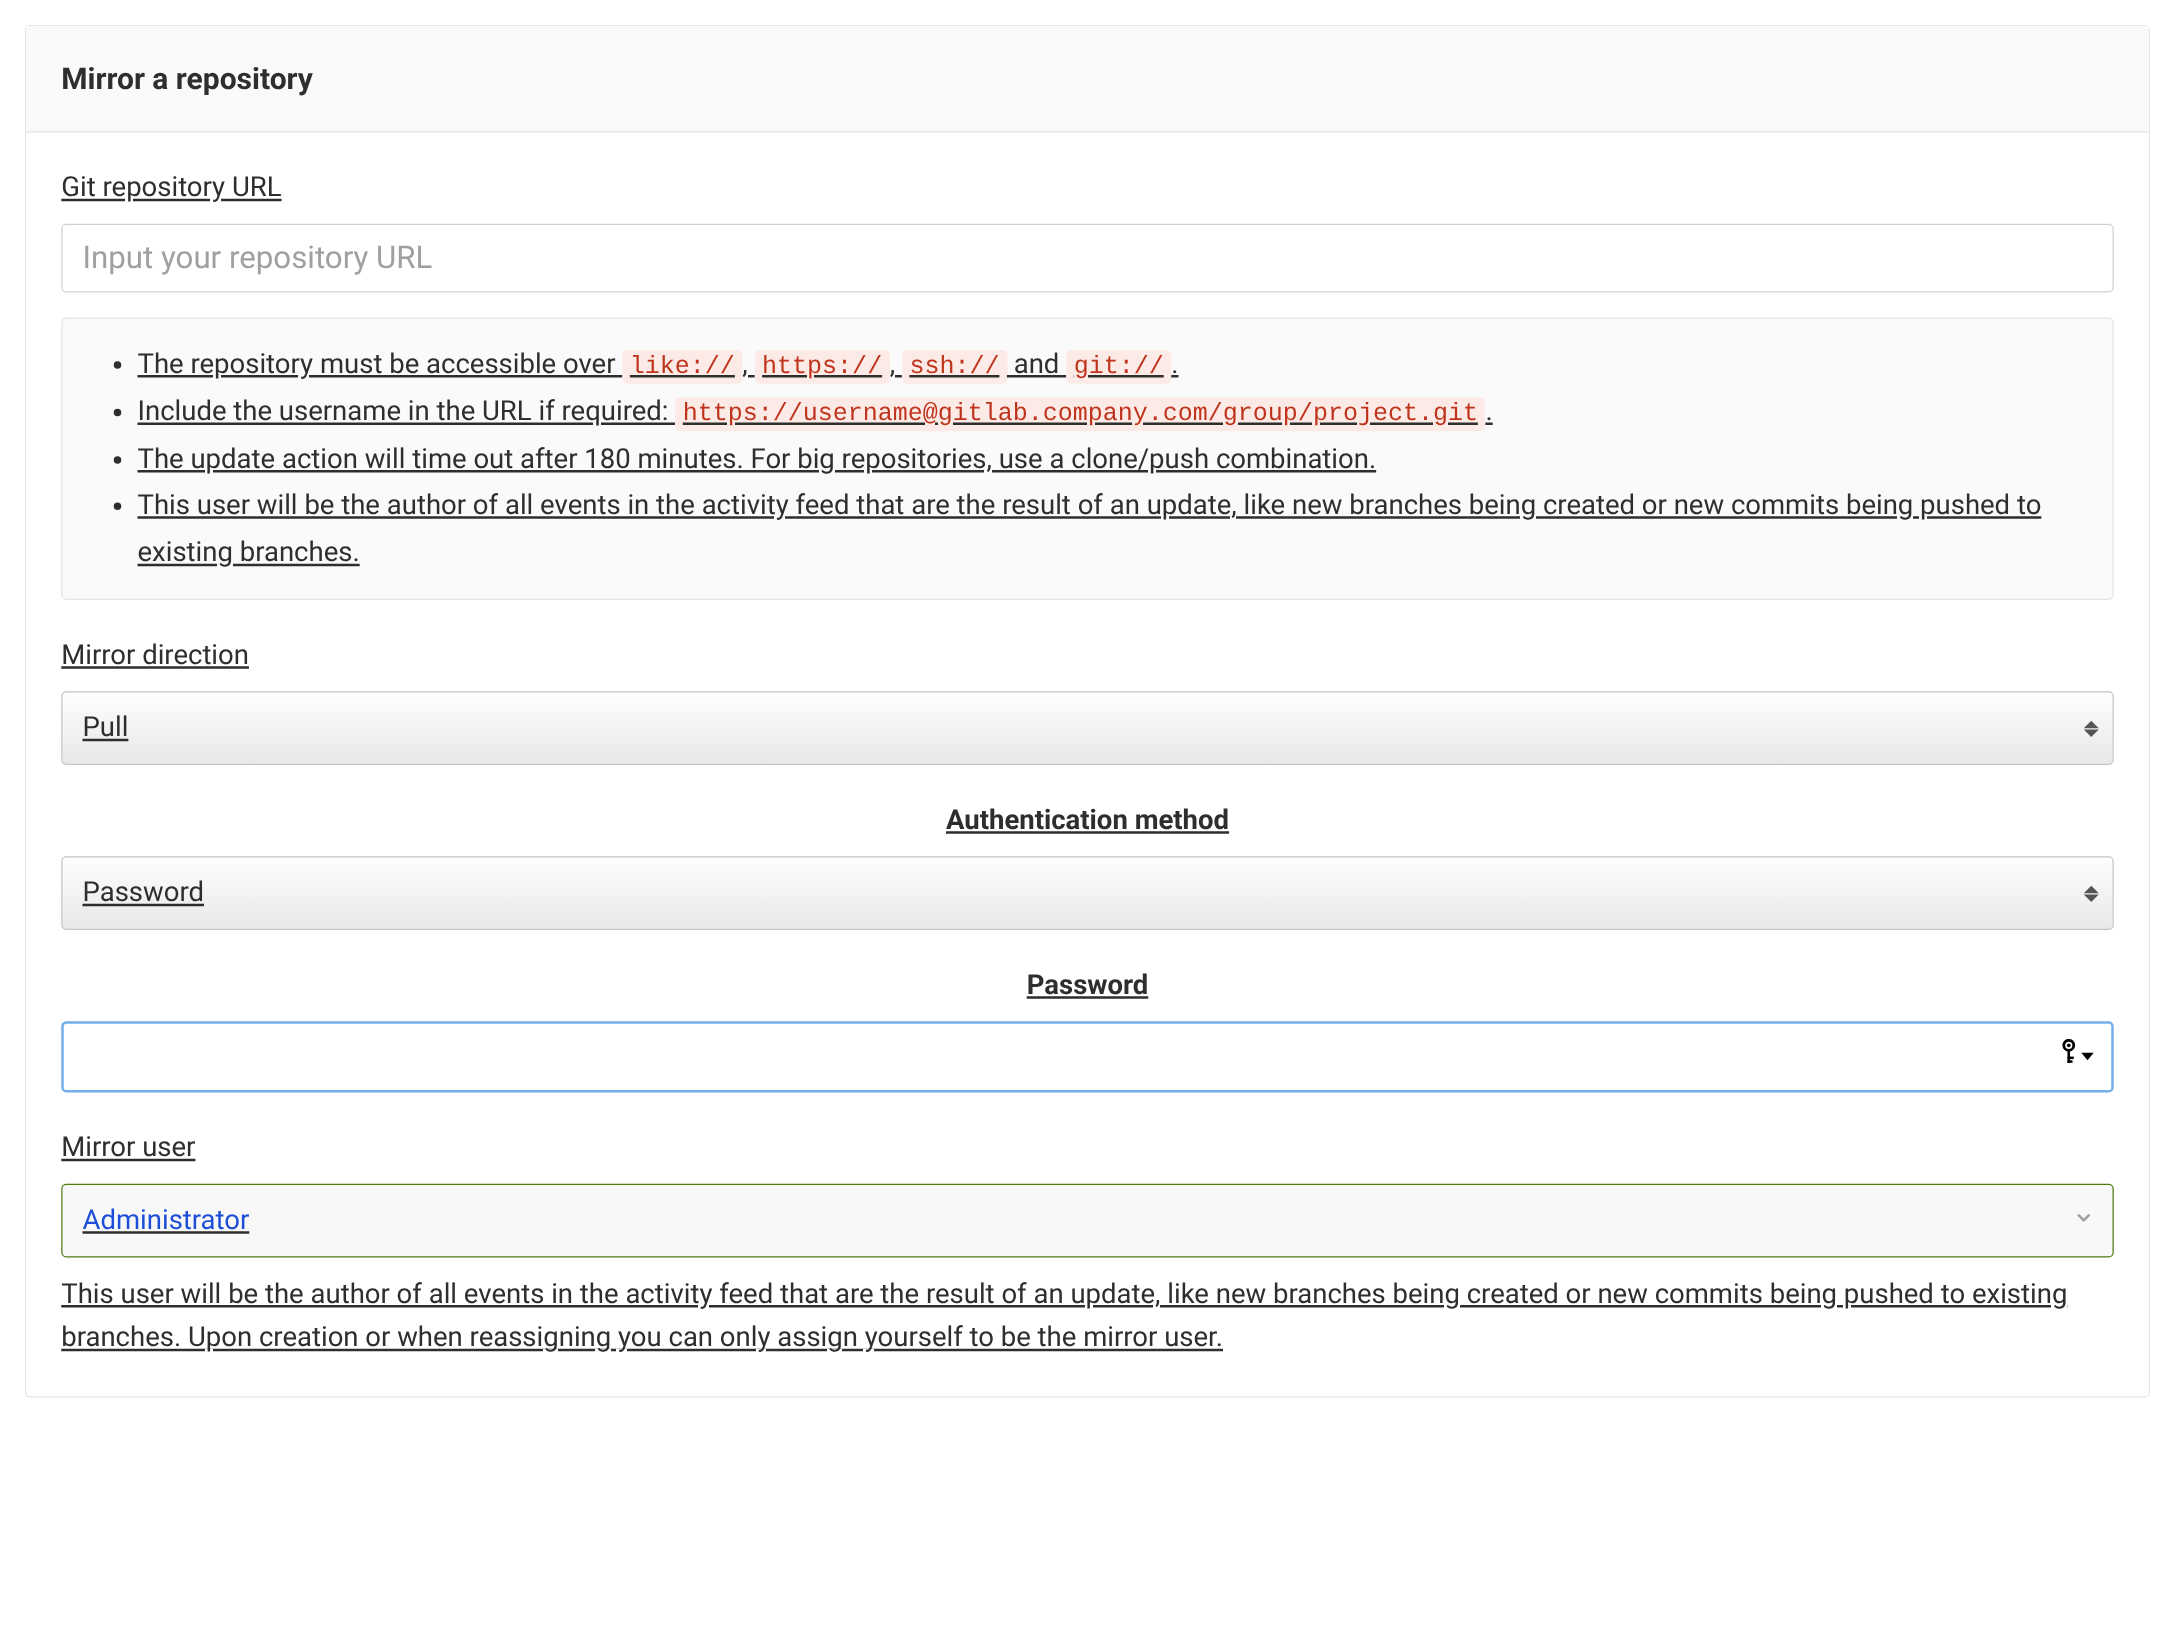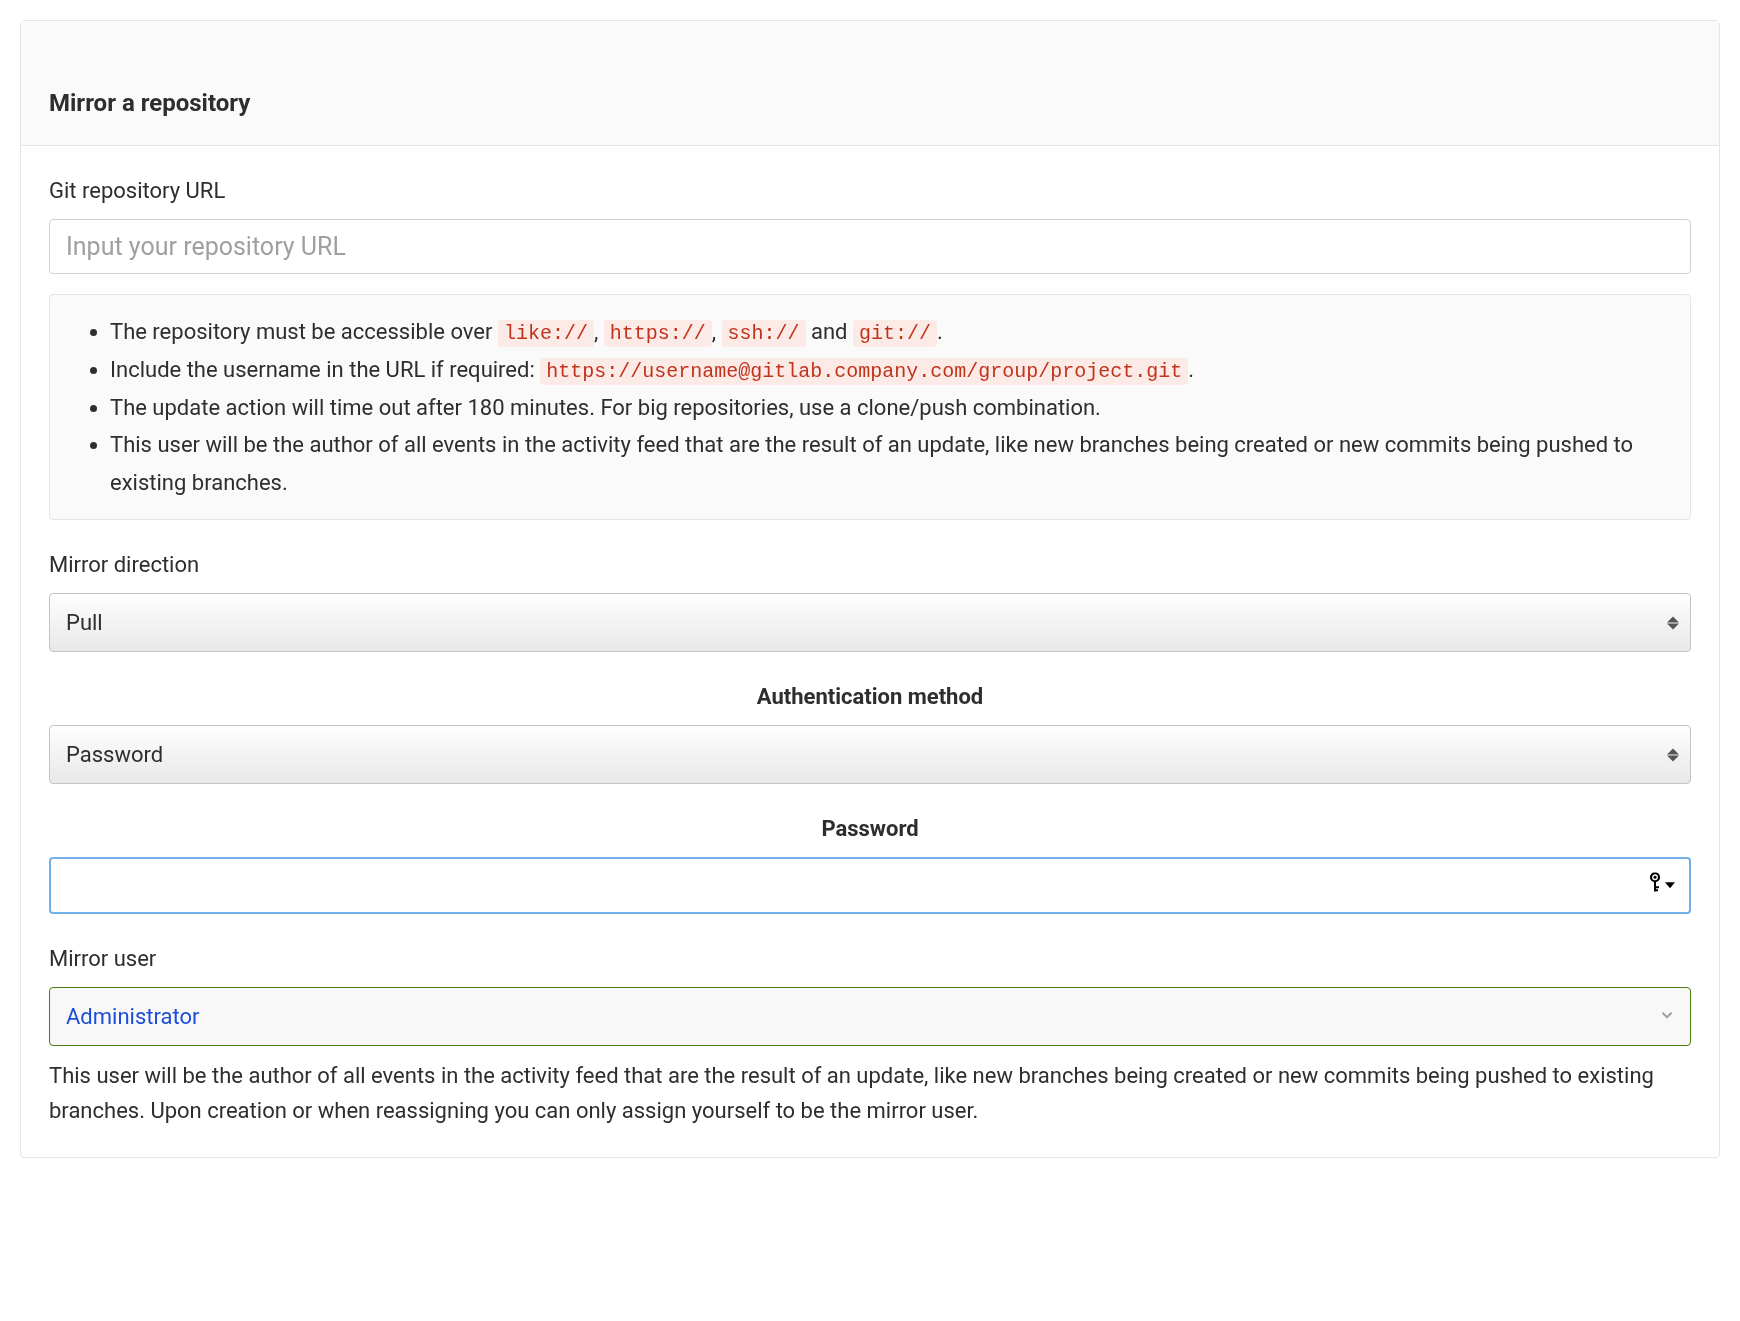--- a/index.html
+++ b/index.html
@@ -21,27 +21,27 @@
     }
     .card-header {
       padding: 24px 28px;
       border-bottom: 1px solid #e5e5e5;
       background: #fafafa;
     }
     .card-header h2 {
       font-size: 24px;
       font-weight: 700;
       color: #2e2e2e;
-      margin-top: 40px;
     }
     .card-body {
       padding: 28px;
     }
     .form-group {
       margin-bottom: 28px;
+      text-decoration: underline;
     }
     .form-label {
       display: block;
       font-size: 22px;
       color: #2e2e2e;
       margin-bottom: 12px;
       font-weight: 400;
     }
     .form-label.bold {
       font-weight: 700;

